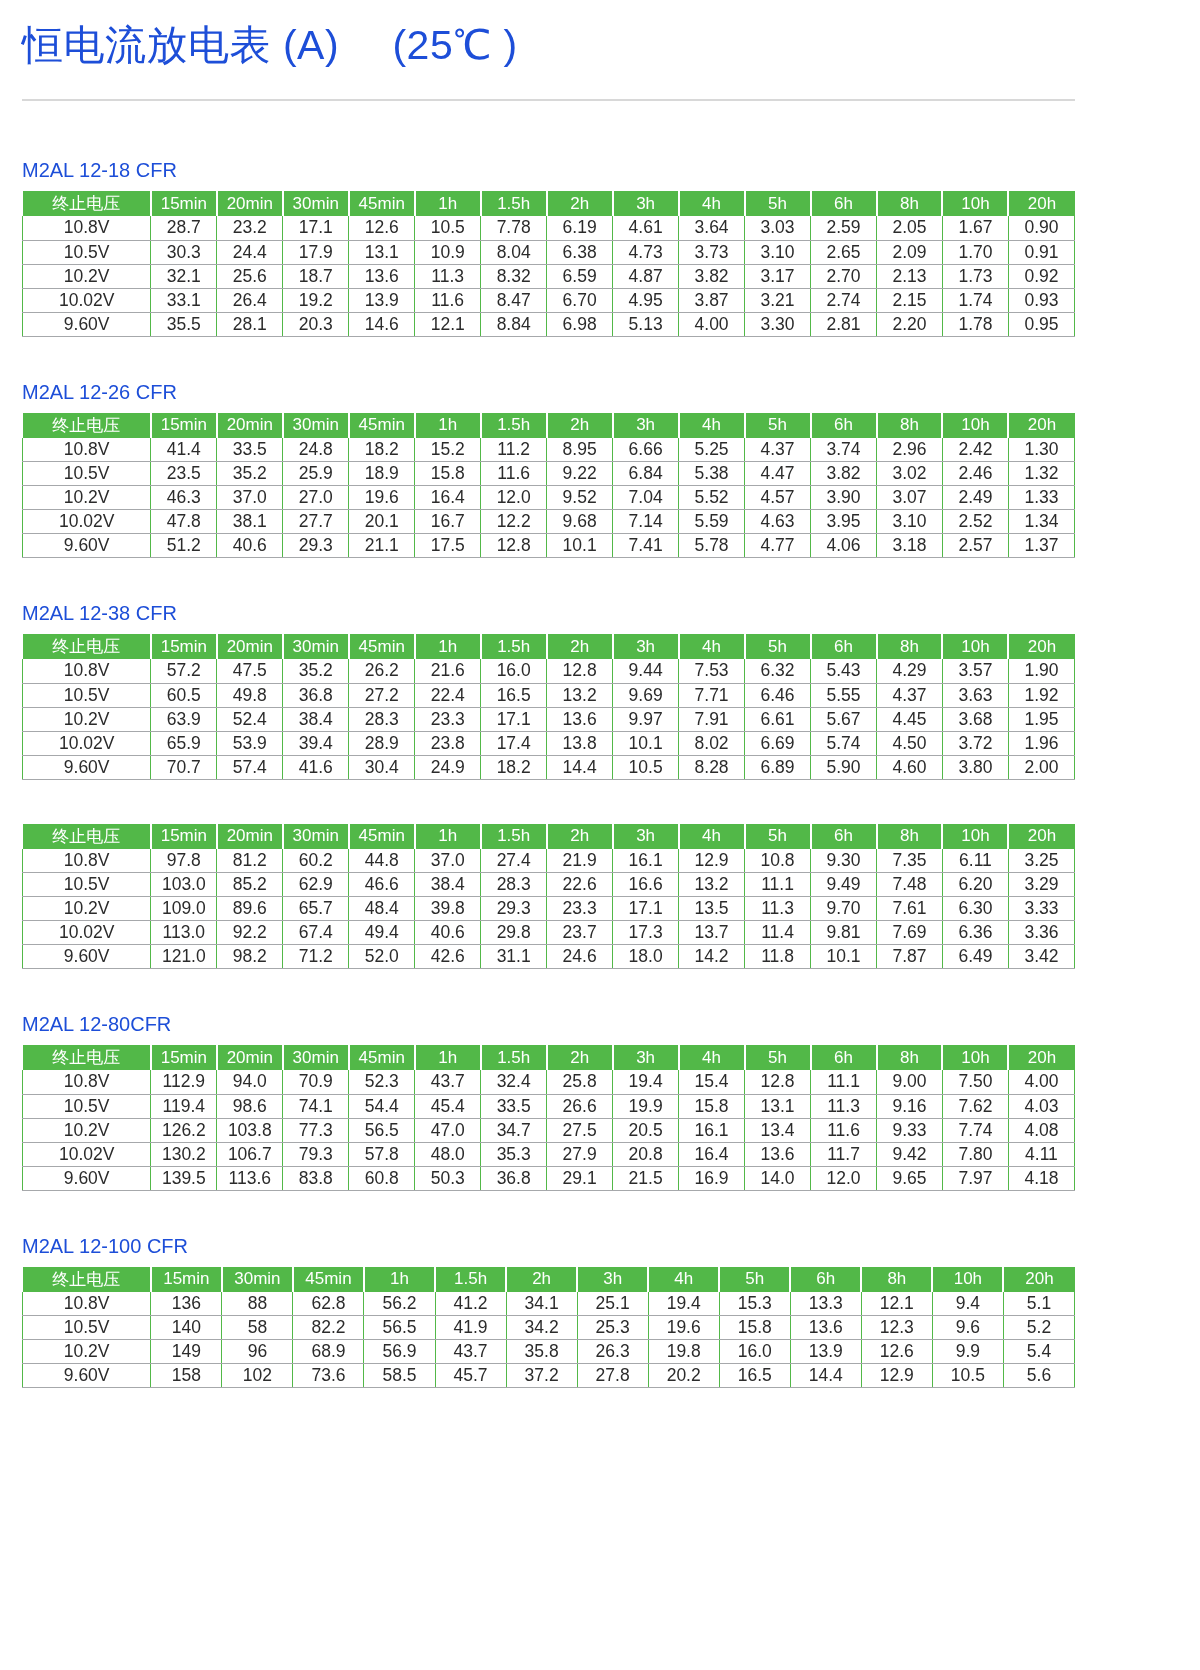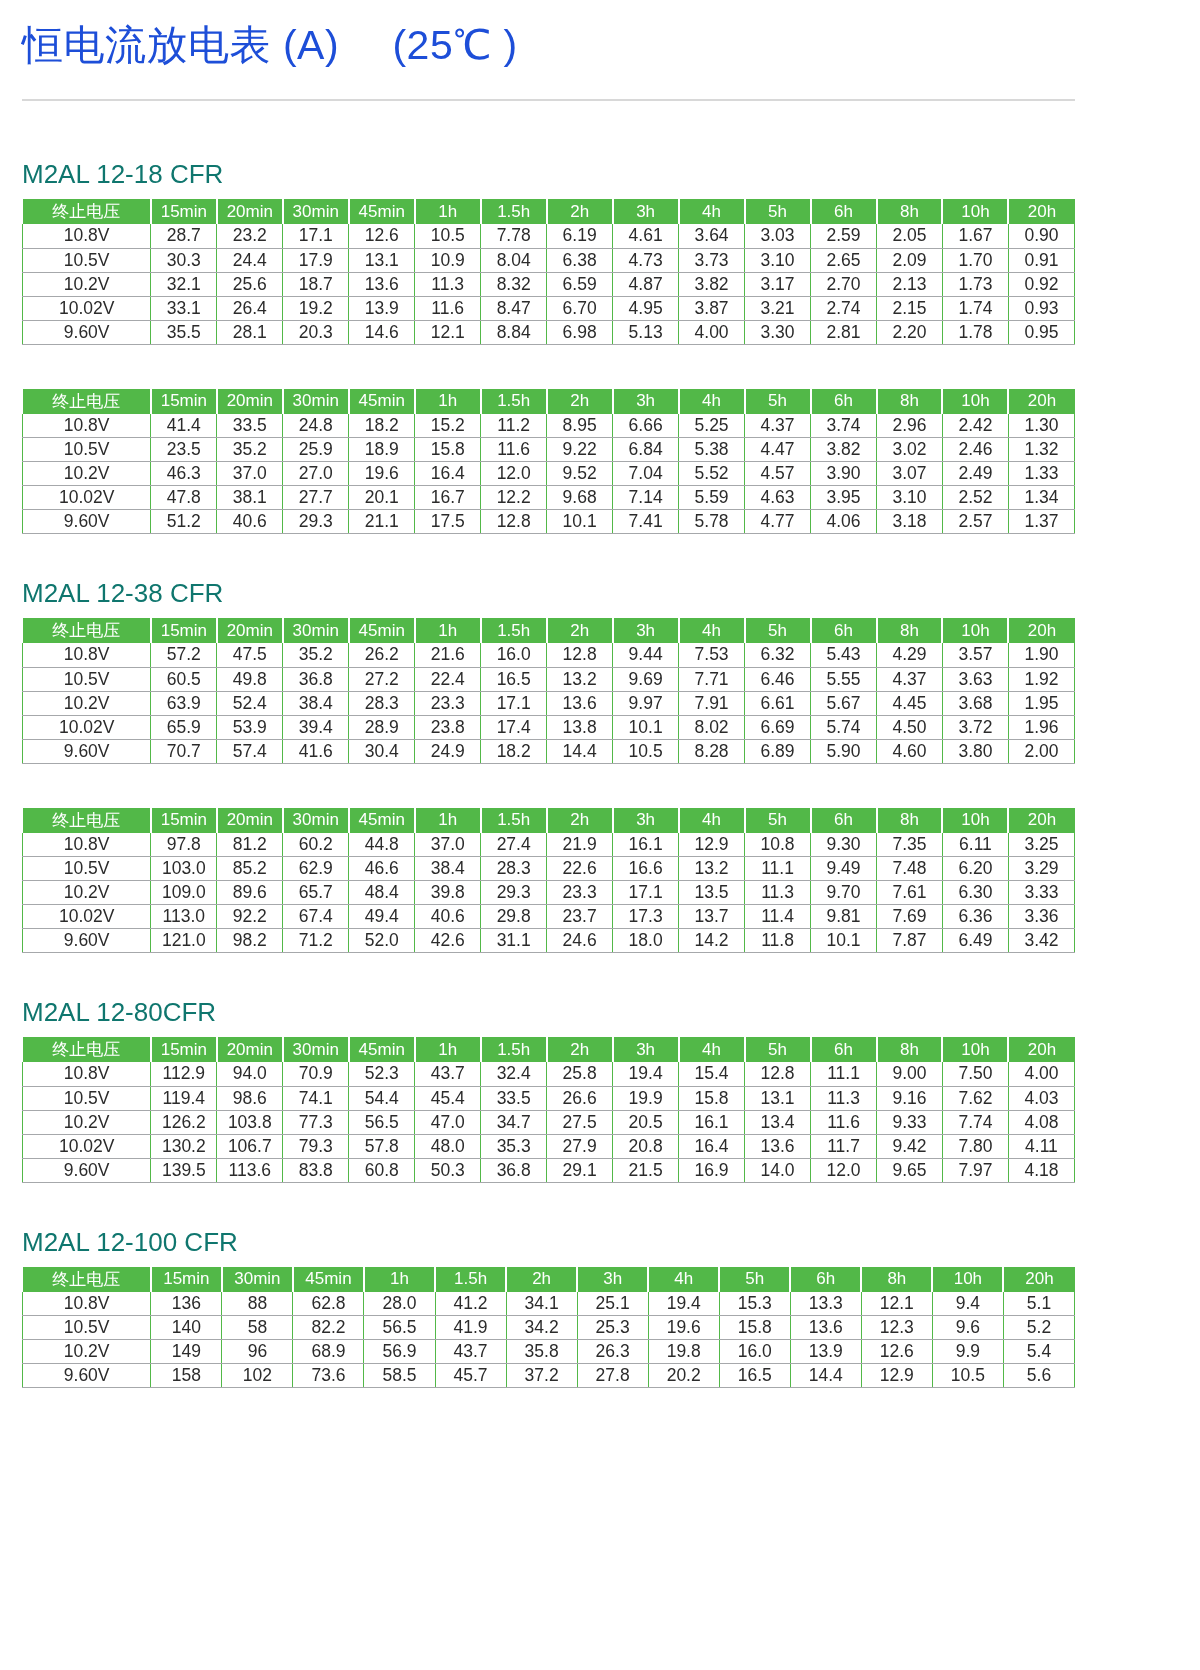--- a/index.html
+++ b/index.html
@@ -22,22 +22,22 @@
     margin: 4px 0 26px 0;
     letter-spacing: 0.5px;
   }
   .rule {
     border: none;
     border-top: 2px solid #d8d8d8;
     margin: 0 0 58px 0;
   }
   .section { margin-bottom: 44px; }
   .section-title {
-    color: #0f766e;
-    font-size: 26px;
+    color: #1d4ed8;
+    font-size: 20px;
     font-weight: 400;
     margin: 0 0 9px 0;
   }
   table.data-table {
     width: 100%;
     border-collapse: collapse;
     table-layout: fixed;
   }
   .data-table th {
     background: #52b848;
@@ -178,20 +178,21 @@
               <td>2.81</td>
               <td>2.20</td>
               <td>1.78</td>
               <td>0.95</td>
             </tr>
           </tbody>
     </table>
   </section>
 
   <section class="section">
+    <h2 class="section-title">M2AL 12-26 CFR</h2>
     <table class="data-table">
       <thead>
         <tr>
               <th>终止电压</th>
               <th>15min</th>
               <th>20min</th>
               <th>30min</th>
               <th>45min</th>
               <th>1h</th>
               <th>1.5h</th>
@@ -650,21 +651,21 @@
               <th>10h</th>
               <th>20h</th>
             </tr>
       </thead>
       <tbody>
             <tr>
               <td>10.8V</td>
               <td>136</td>
               <td>88</td>
               <td>62.8</td>
-              <td>28.0</td>
+              <td>56.2</td>
               <td>41.2</td>
               <td>34.1</td>
               <td>25.1</td>
               <td>19.4</td>
               <td>15.3</td>
               <td>13.3</td>
               <td>12.1</td>
               <td>9.4</td>
               <td>5.1</td>
             </tr>

